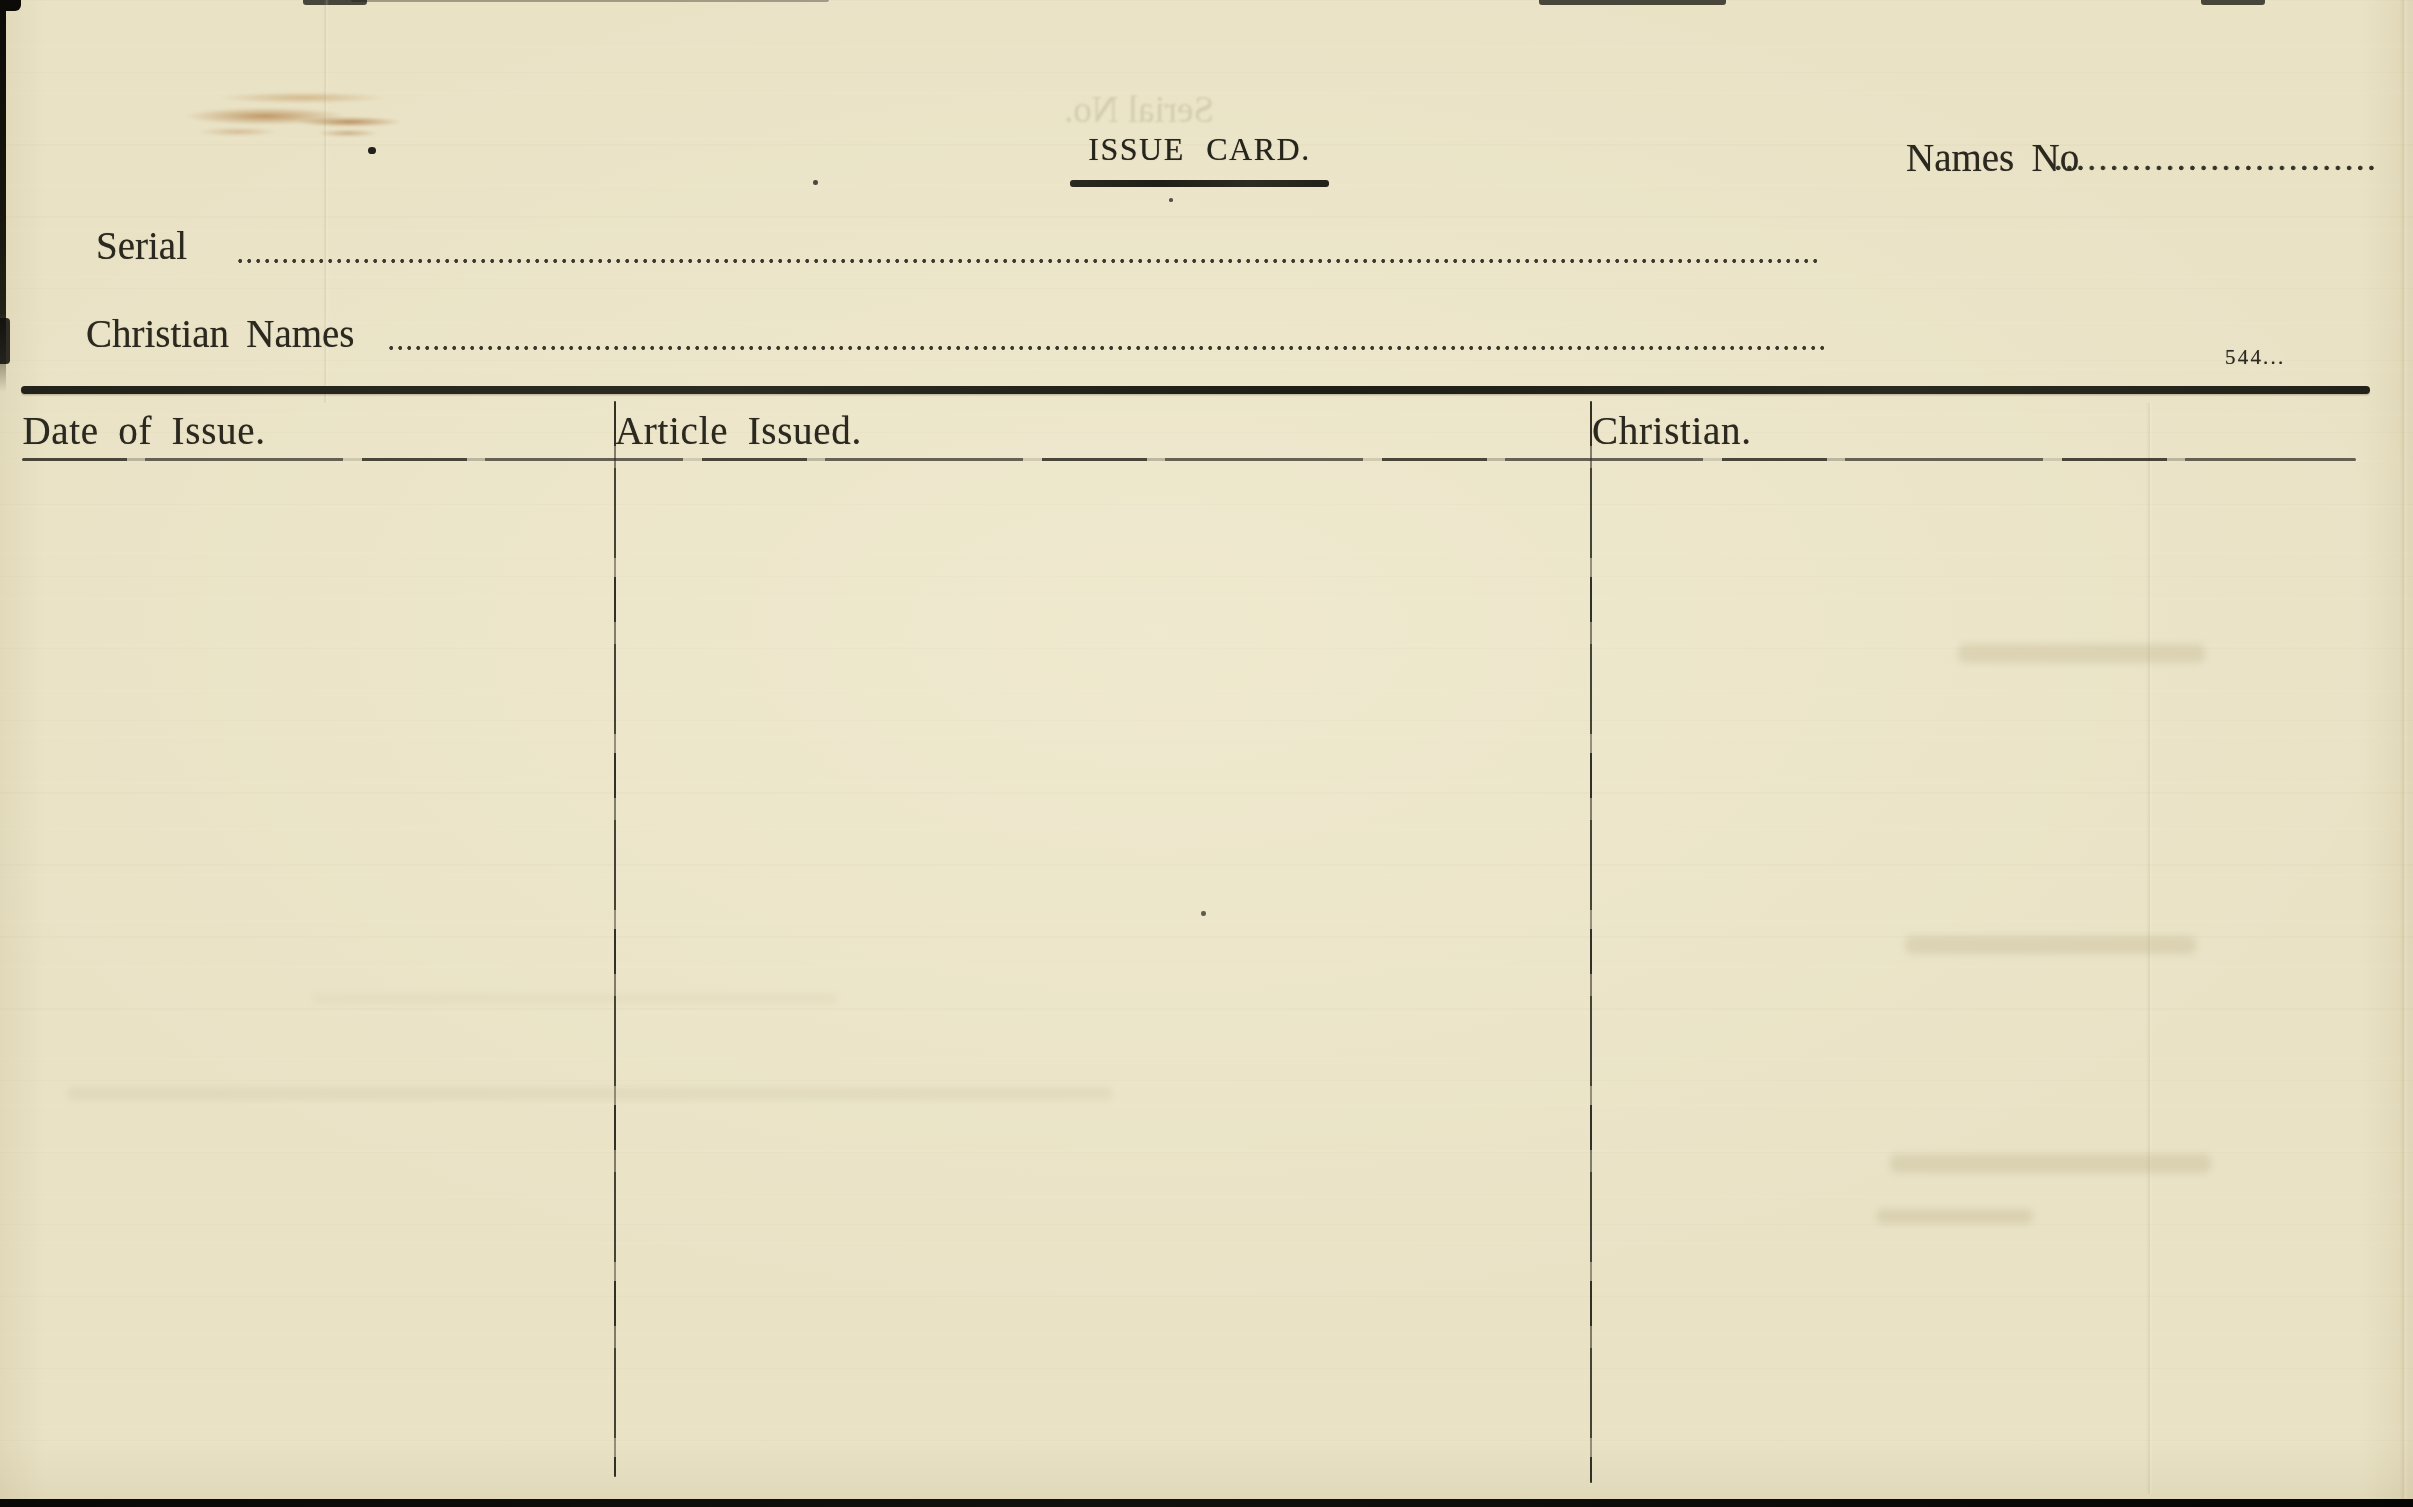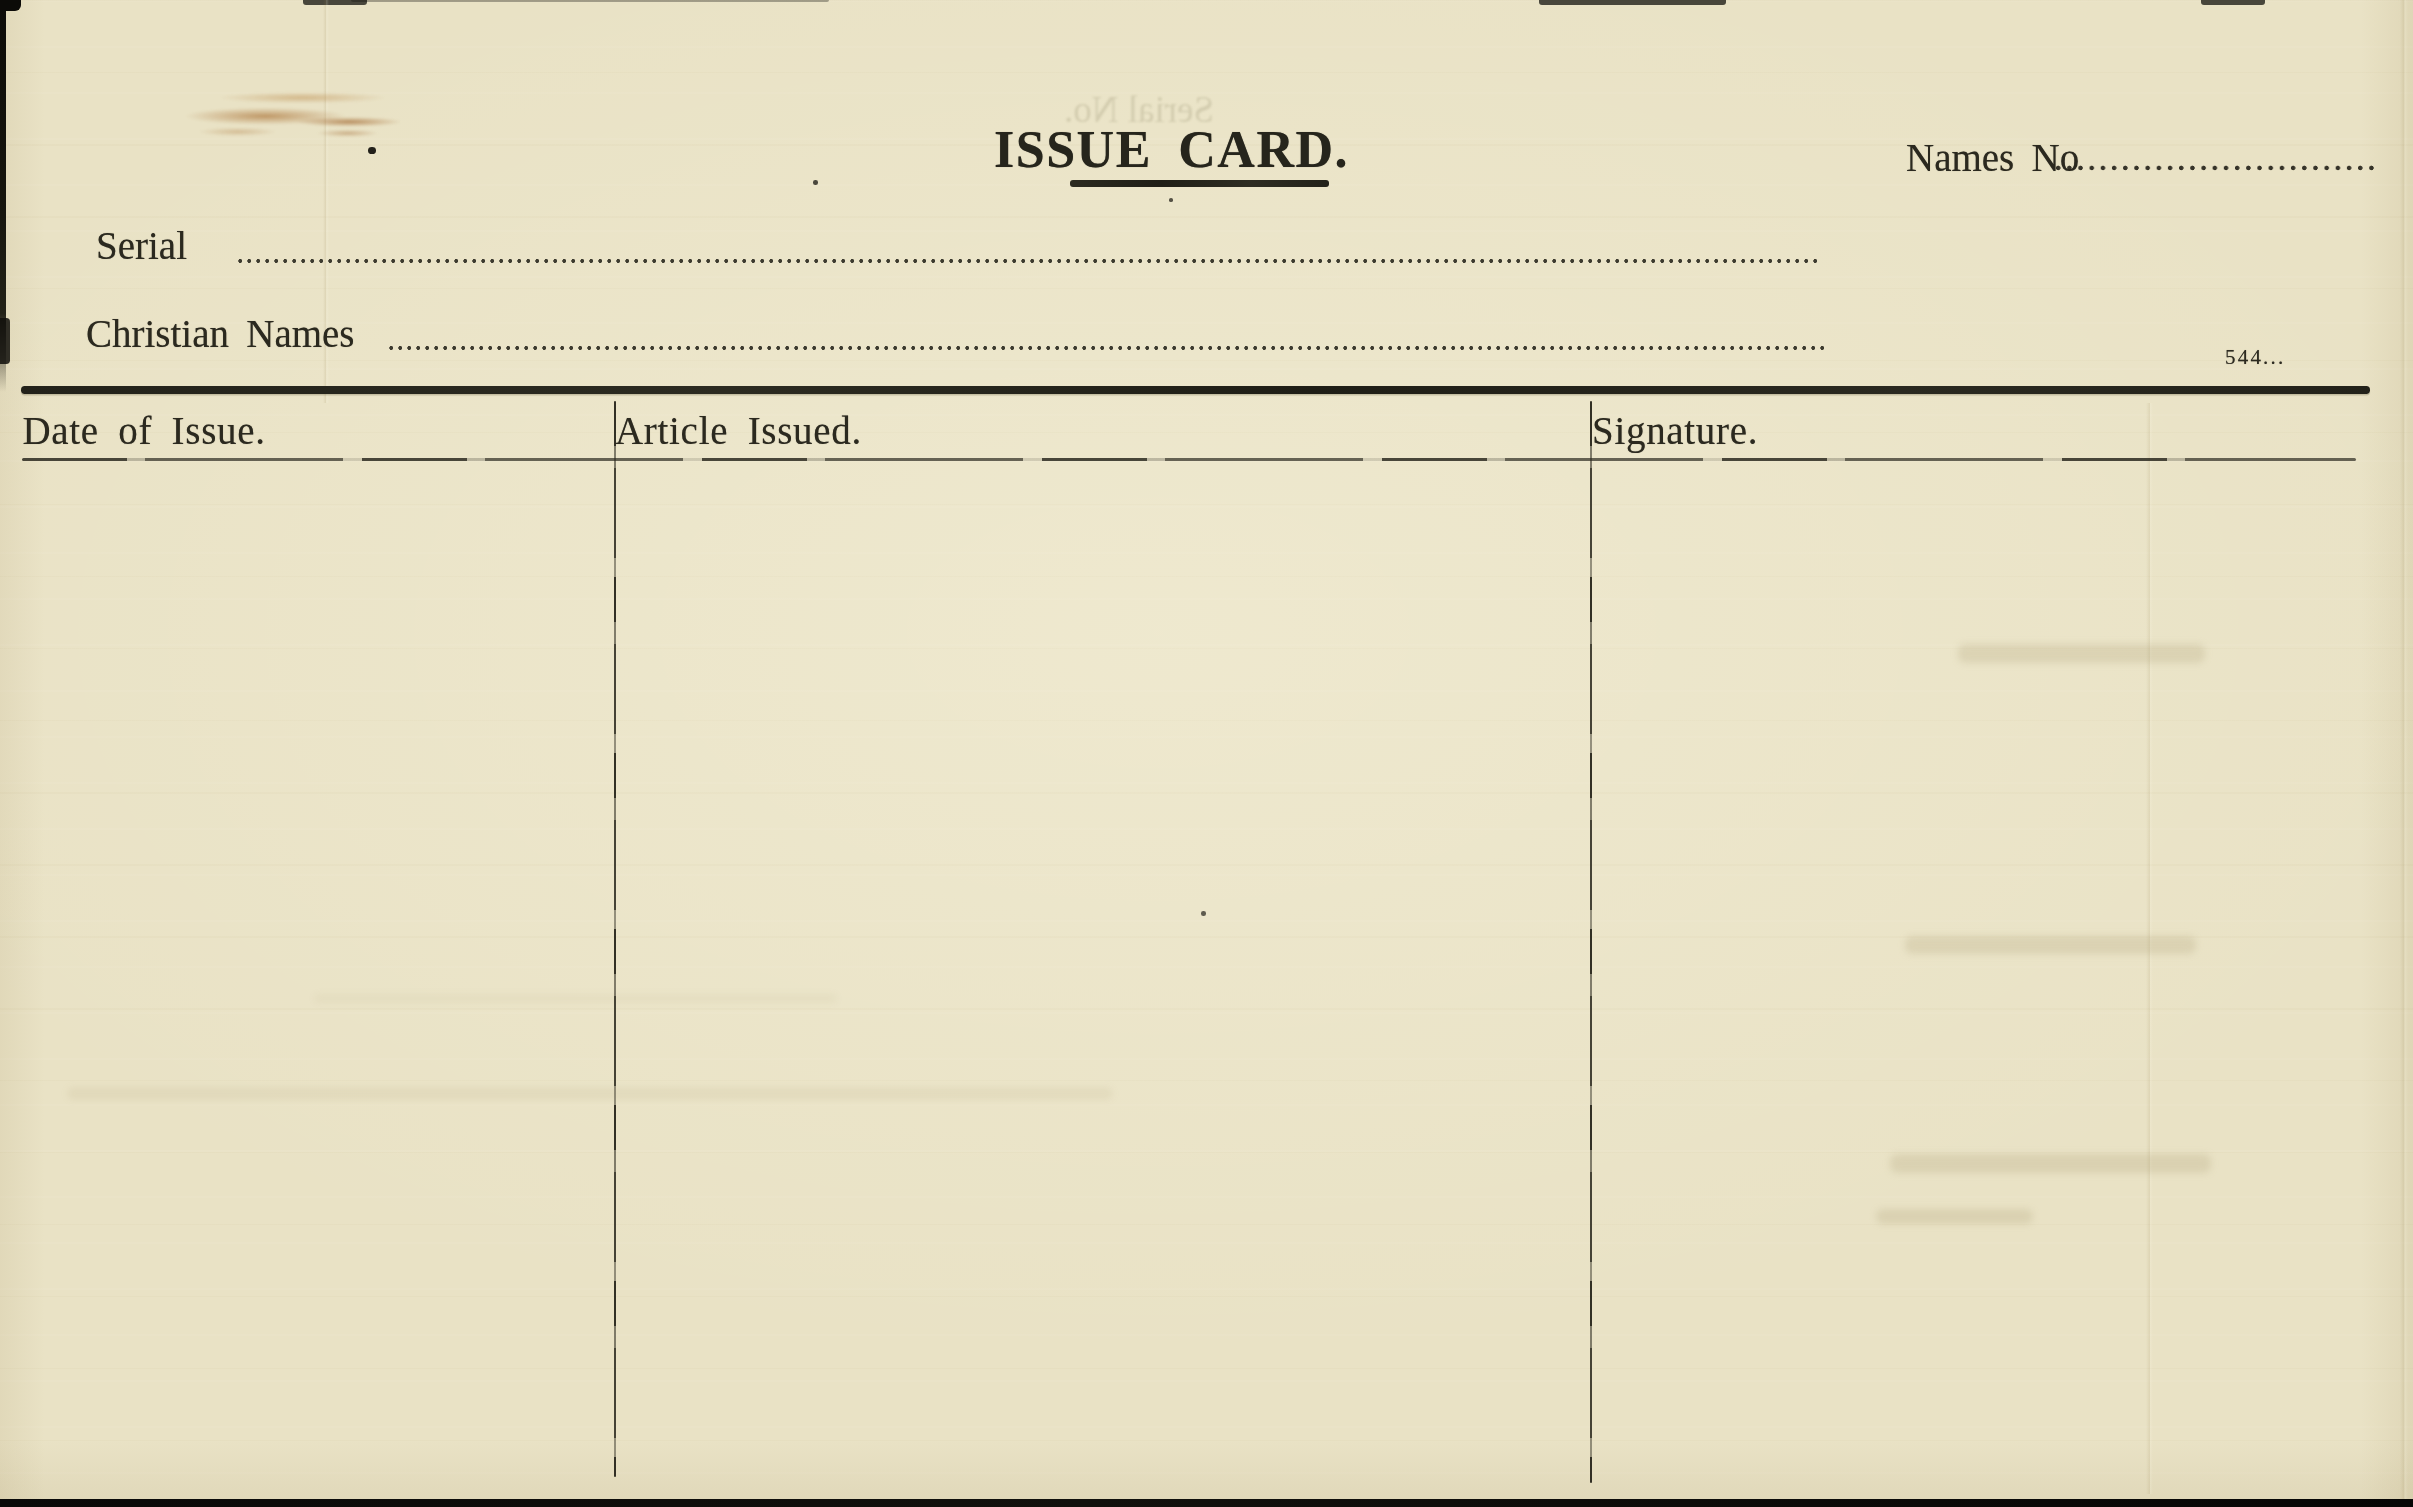--- a/index.html
+++ b/index.html
@@ -15,22 +15,22 @@
       repeating-linear-gradient(180deg, rgba(175,155,100,0.05) 0px, rgba(175,155,100,0.05) 1.5px, rgba(0,0,0,0) 1.5px, rgba(0,0,0,0) 72px),
       repeating-linear-gradient(180deg, rgba(255,255,245,0.05) 0px, rgba(255,255,245,0.05) 2.2px, rgba(0,0,0,0) 2.2px, rgba(0,0,0,0) 46px),
       #e9e2c5;
     font-family:"Liberation Serif","DejaVu Serif",serif;
     color:#2a281f;
   }
   .abs{position:absolute;}
   
   .title{
     top:127px;left:994px;width:411px;height:48px;
-    font-size:52px;font-weight:bold;letter-spacing:1.5px;word-spacing:12px;
-    text-align:left;line-height:45px;color:#26251c;
+    font-size:32px;font-weight:normal;letter-spacing:1.5px;word-spacing:12px;
+    text-align:center;line-height:45px;color:#26251c;
     text-shadow:0 0 0.7px rgba(38,37,28,0.6);
   }
   .title-underline{
     top:180px;left:1070px;width:259px;height:6.7px;
     background:linear-gradient(90deg,#2b2a20 0%,#201f17 35%,#2e2d23 70%,#23221a 100%);
     border-radius:3px;
   }
   .label{
     font-size:39px;line-height:43px;color:#2b291f;word-spacing:7.5px;
     text-shadow:0 0 0.7px rgba(40,38,28,0.55);
@@ -183,21 +183,21 @@
 
   <div class="abs label christian-label">Christian Names</div>
   <div class="abs dots dots-christian"></div>
 
   <div class="abs label form-number">544...</div>
 
   <div class="abs thick-rule"></div>
 
   <div class="abs col-header c1">Date of Issue.</div>
   <div class="abs col-header c2">Article Issued.</div>
-  <div class="abs col-header c3">Signature.</div>
+  <div class="abs col-header c3">Christian.</div>
 
   <div class="abs header-underline"></div>
 
   <div class="abs v-divider d1"></div>
   <div class="abs v-divider d2"></div>
 
   <div class="abs edge-bottom"></div>
 
 </div>
 

